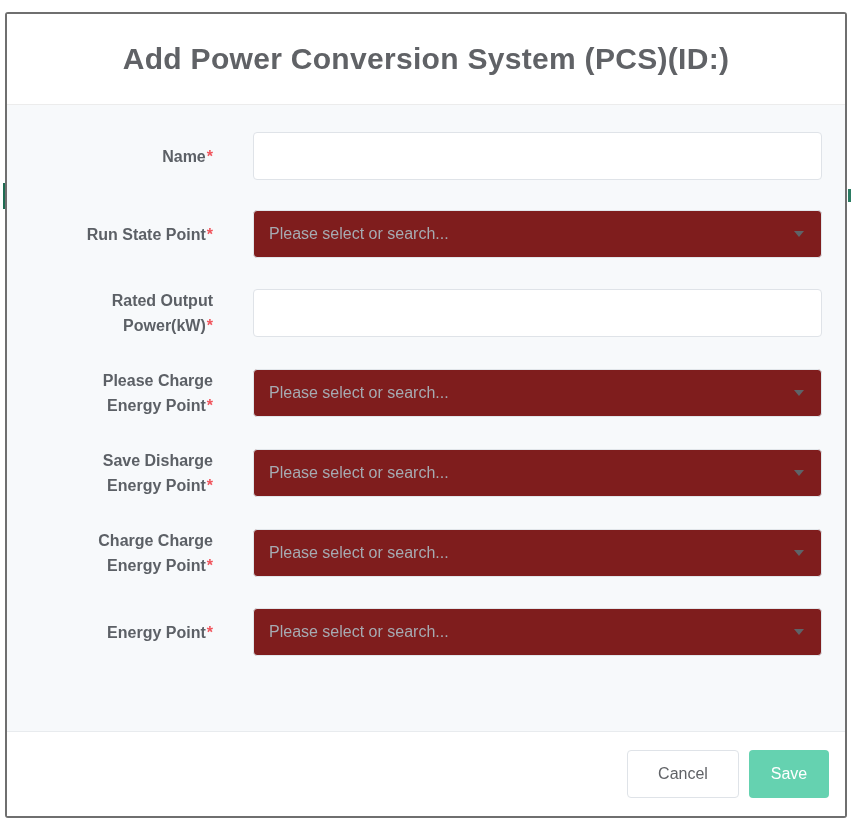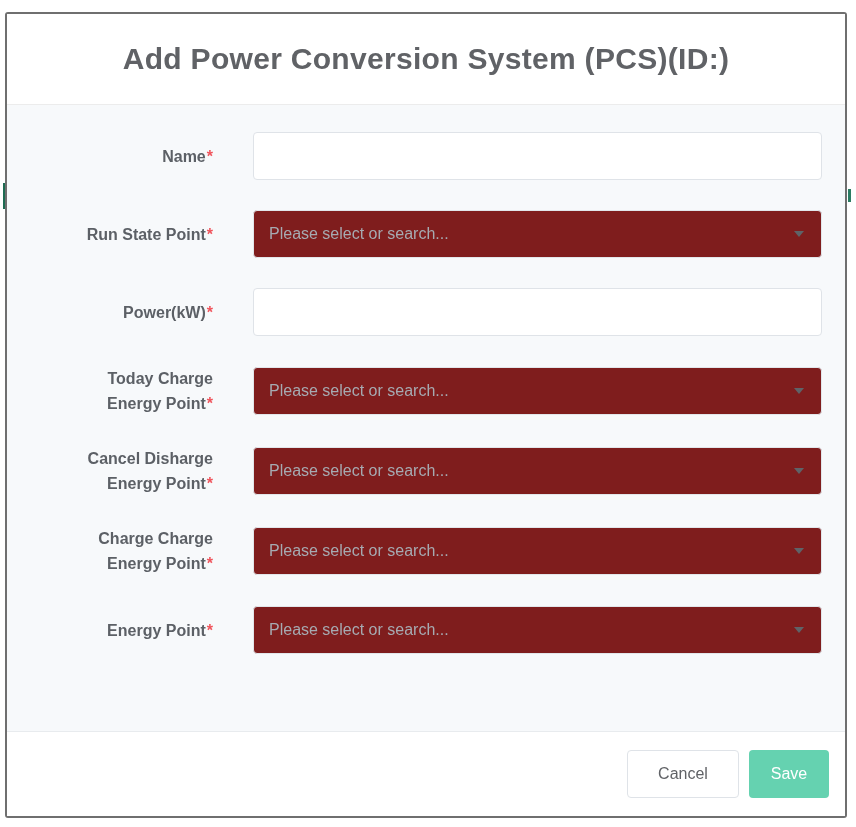--- a/index.html
+++ b/index.html
@@ -95,41 +95,42 @@
     <div class="control">
               <div class="select-box">
                 <span class="placeholder">Please select or search...</span>
                 <span class="caret"></span>
               </div>
             </div>
   </div>
 
   <div class="form-row">
     <div class="label">
+              <span class="label-line">Rated Output</span>
               <span class="label-line">Power(kW)<span class="required">*</span></span>
             </div>
     <div class="control"><input type="text" class="text-input" style=""></div>
   </div>
 
   <div class="form-row">
     <div class="label">
-              <span class="label-line">Today Charge</span>
+              <span class="label-line">Please Charge</span>
               <span class="label-line">Energy Point<span class="required">*</span></span>
             </div>
     <div class="control">
               <div class="select-box">
                 <span class="placeholder">Please select or search...</span>
                 <span class="caret"></span>
               </div>
             </div>
   </div>
 
   <div class="form-row">
     <div class="label">
-              <span class="label-line">Cancel Disharge</span>
+              <span class="label-line">Save Disharge</span>
               <span class="label-line">Energy Point<span class="required">*</span></span>
             </div>
     <div class="control">
               <div class="select-box">
                 <span class="placeholder">Please select or search...</span>
                 <span class="caret"></span>
               </div>
             </div>
   </div>
 

